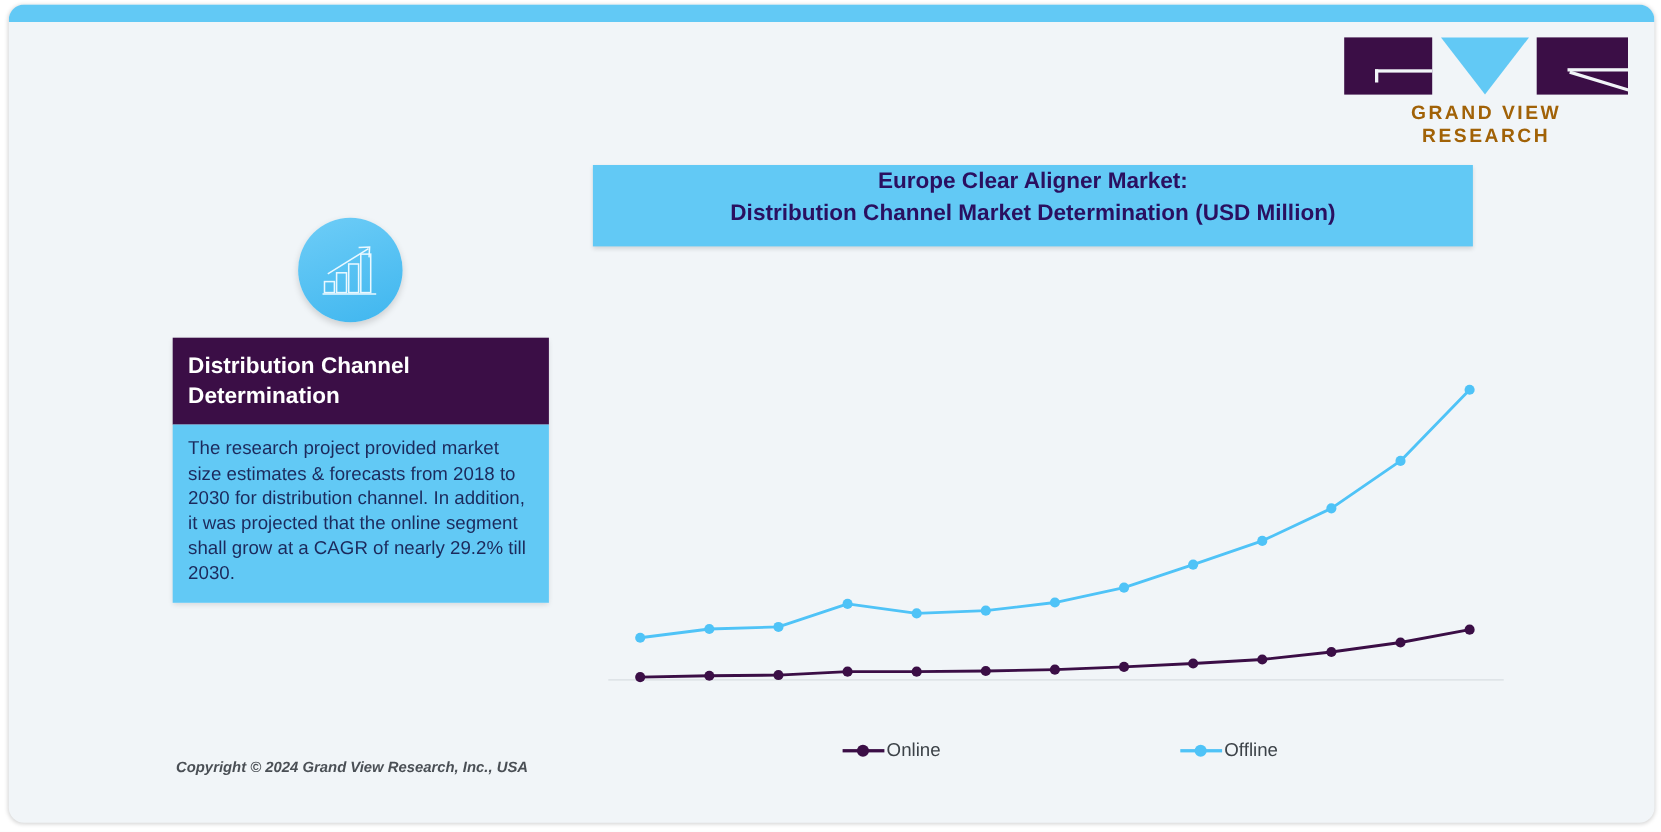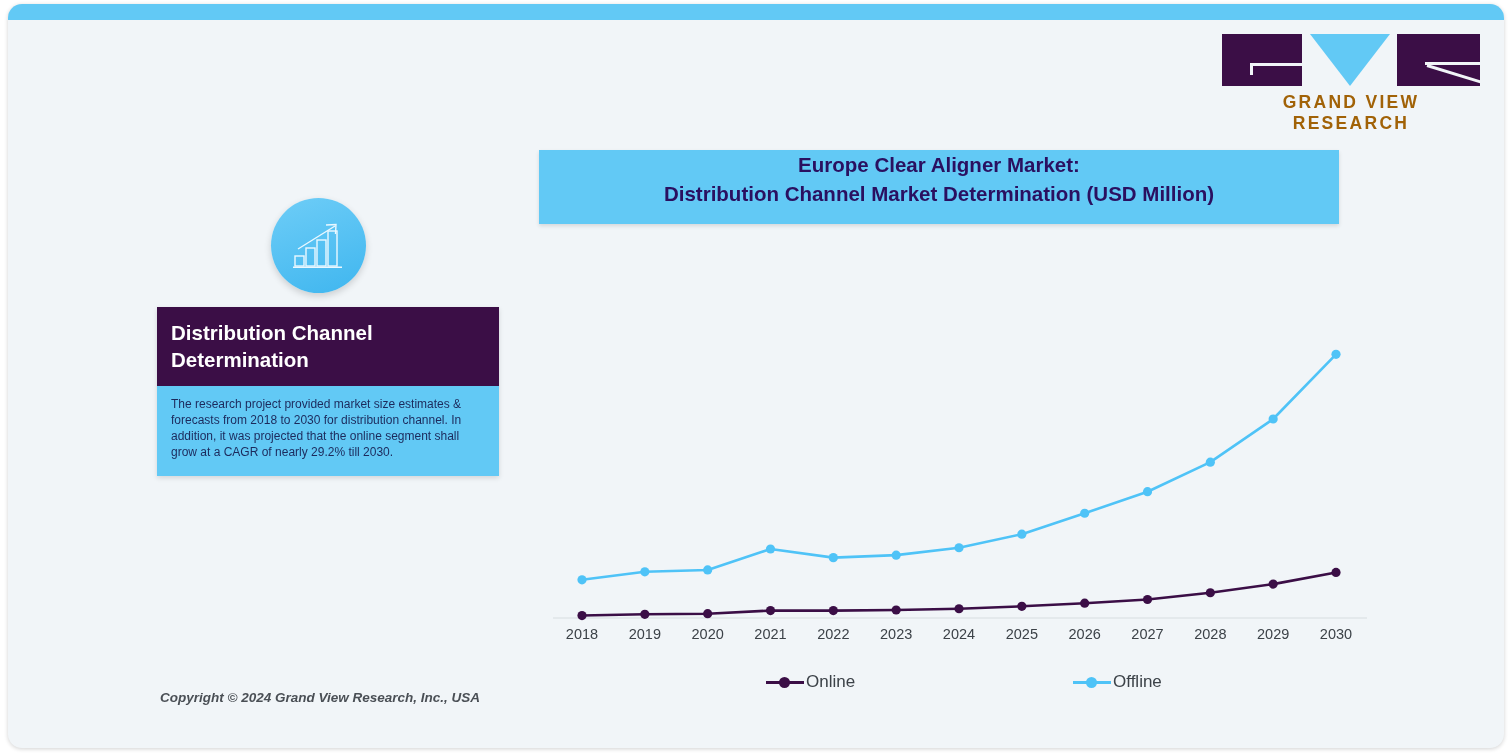--- a/index.html
+++ b/index.html
@@ -113,21 +113,21 @@
     color: #ffffff;
     padding: 12px 14px 13px 14px;
     font-size: 20.5px;
     font-weight: bold;
     line-height: 1.32;
   }
   .side-card-body {
     background: #62c9f5;
     color: #1c2a5c;
     padding: 11px 14px 15px 14px;
-    font-size: 12px;
+    font-size: 17px;
     line-height: 1.33;
   }
 
   .copyright {
     position: absolute;
     left: 152px; top: 686px;
     font-size: 13.5px;
     font-style: italic;
     font-weight: bold;
     color: #4a4f55;
@@ -265,35 +265,20 @@
             <circle cx="482.83333333333337" cy="295.2142857142857" r="4.6" fill="#4fc3f7"></circle>
             <circle cx="545.6666666666667" cy="274.26785714285717" r="4.6" fill="#4fc3f7"></circle>
             <circle cx="608.5" cy="252.70535714285717" r="4.6" fill="#4fc3f7"></circle>
             <circle cx="671.3333333333334" cy="223.13392857142858" r="4.6" fill="#4fc3f7"></circle>
             <circle cx="734.1666666666667" cy="180.00892857142858" r="4.6" fill="#4fc3f7"></circle>
             <circle cx="797" cy="115.32142857142861" r="4.6" fill="#4fc3f7"></circle>
           </g>
         </svg>
     </div>
 
-    <div class="xaxis">
-        <div class="xtick" style="left: 43px;">2018</div>
-        <div class="xtick" style="left: 105.833px;">2019</div>
-        <div class="xtick" style="left: 168.667px;">2020</div>
-        <div class="xtick" style="left: 231.5px;">2021</div>
-        <div class="xtick" style="left: 294.333px;">2022</div>
-        <div class="xtick" style="left: 357.167px;">2023</div>
-        <div class="xtick" style="left: 420px;">2024</div>
-        <div class="xtick" style="left: 482.833px;">2025</div>
-        <div class="xtick" style="left: 545.667px;">2026</div>
-        <div class="xtick" style="left: 608.5px;">2027</div>
-        <div class="xtick" style="left: 671.333px;">2028</div>
-        <div class="xtick" style="left: 734.167px;">2029</div>
-        <div class="xtick" style="left: 797px;">2030</div>
-      </div>
 
     <div class="legend">
         <div class="legend-item" style="left: 227px;">
           <span class="legend-swatch">
             <span class="ln" style="background: rgb(59, 14, 70);"></span>
             <span class="dt" style="background: rgb(59, 14, 70);"></span>
           </span>
           <span>Online</span>
         </div>
         <div class="legend-item" style="left: 534px;">

